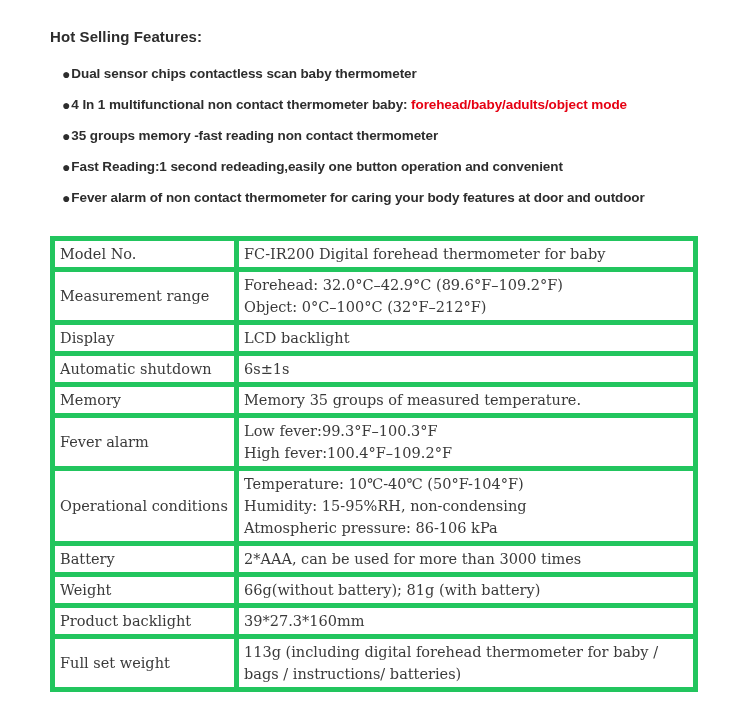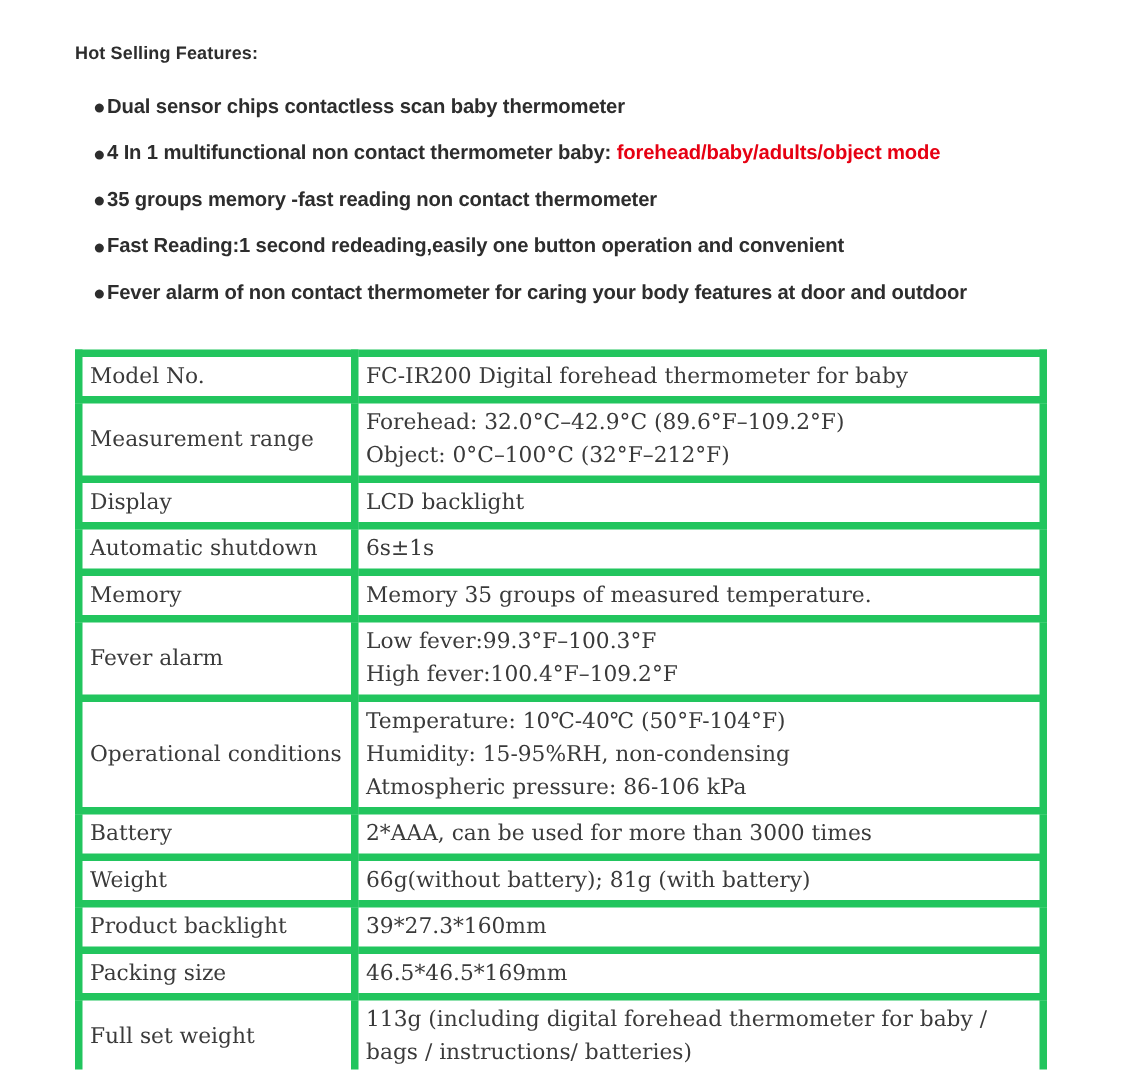--- a/index.html
+++ b/index.html
@@ -10,21 +10,21 @@
   body {
     width: 750px;
     height: 713px;
     font-family: "Liberation Sans", sans-serif;
     overflow: hidden;
   }
   .page {
     padding: 28px 48px 0 48px;
   }
   .features-heading {
-    font-size: 12px;
+    font-size: 15px;
     font-weight: bold;
     color: #2d2d2d;
     margin: 0 0 13px 2px;
     letter-spacing: 0.1px;
   }
   .features-list {
     margin: 0;
   }
   .feature {
     font-size: 13.5px;
@@ -142,26 +142,20 @@
             <div>66g(without battery); 81g (with battery)</div>
           </td>
         </tr>
         <tr>
           <td class="label">Product backlight</td>
           <td class="value">
             <div>39*27.3*160mm</div>
           </td>
         </tr>
         <tr>
-          <td class="label">Packing size</td>
-          <td class="value">
-            <div>46.5*46.5*169mm</div>
-          </td>
-        </tr>
-        <tr>
           <td class="label">Full set weight</td>
           <td class="value">
             <div>113g (including digital forehead thermometer for baby / bags / instructions/ batteries)</div>
           </td>
         </tr>
       </tbody>
   </table>
 
 </div>
 

